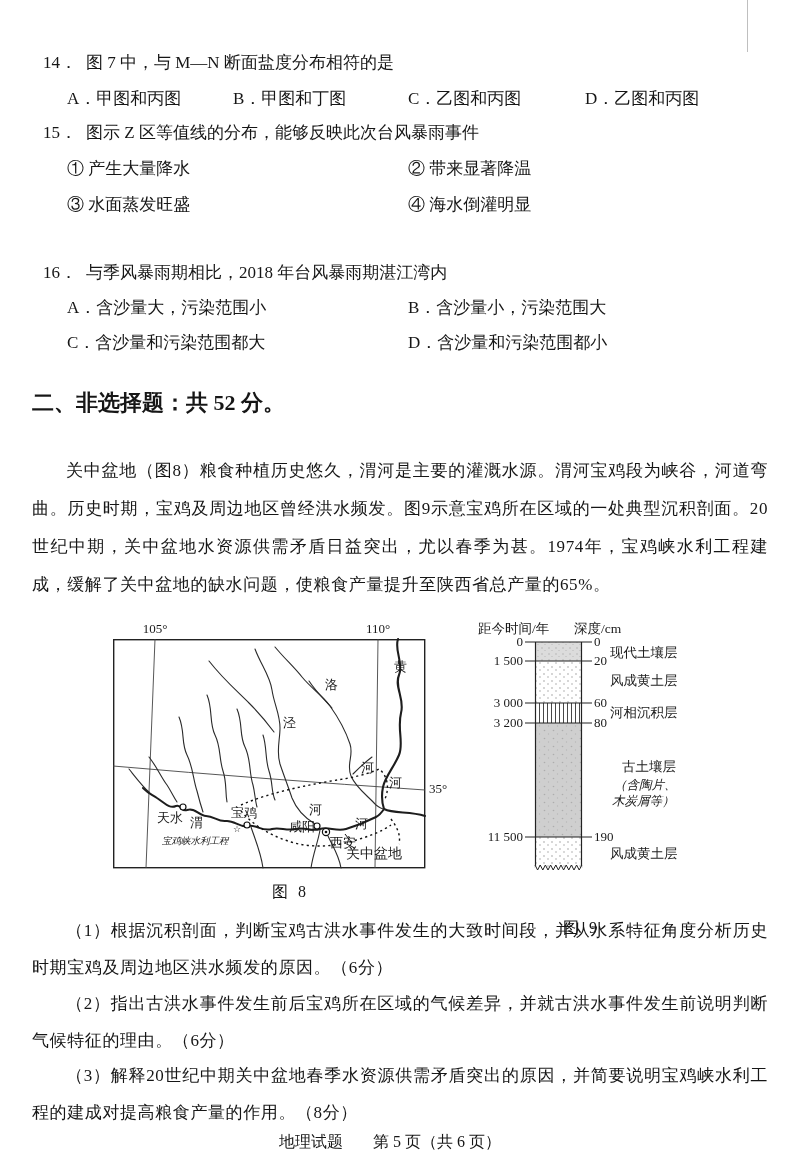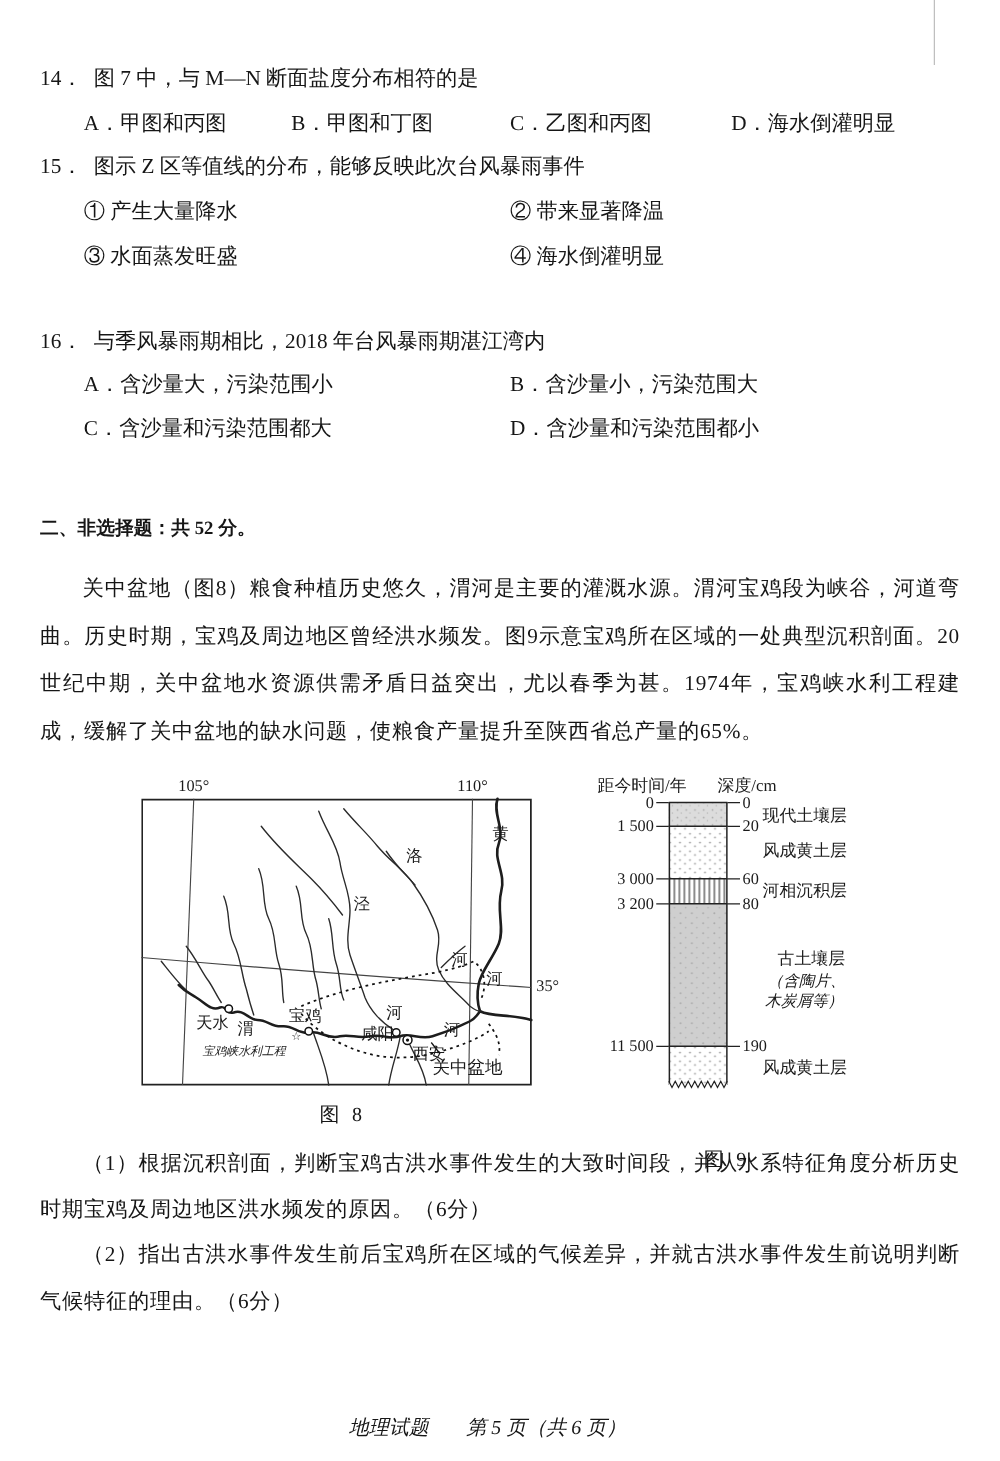--- a/index.html
+++ b/index.html
@@ -3,53 +3,52 @@
 <meta charset="utf-8">
 <style>
   html,body{margin:0;padding:0;background:#e8e8e8;}
   .page{
     position:relative;width:800px;height:1169px;margin:0 auto;
     background:#ffffff;color:#161616;
     font-family:"Liberation Serif","DejaVu Serif",serif;
     overflow:hidden;
   }
   .ln{position:absolute;left:32px;white-space:nowrap;font-size:17px;line-height:22px;}
-  .ln .num{margin-right:9px;}
+  .ln .num{margin-right:9px;margin-left:11px;}
   .row{position:absolute;left:0;top:0;width:644px;height:24px;}
   .row span{position:absolute;top:0;white-space:nowrap;font-size:17px;line-height:22px;}
-  .sect{font-weight:bold;font-size:15px;margin-top:20px;}
+  .sect{font-weight:bold;font-size:22px;}
   .para{
     position:absolute;left:32px;width:736px;
     font-size:17px;line-height:38px;letter-spacing:0.6px;
     text-align:justify;text-indent:2em;
   }
   .sub{line-height:37px;}
   .footer{
     position:absolute;left:0;top:1132px;width:780px;
     display:flex;justify-content:center;gap:30px;
     font-size:16px;
-    font-style:italic;
   }
   .caption{position:absolute;font-size:16px;letter-spacing:3px;}
   svg text{font-family:"Liberation Serif","DejaVu Serif",serif;fill:#1a1a1a;}
   .artifact{position:absolute;background:#8a8a8a;opacity:.55;}
 </style>
 </head>
 <body>
 
 <div class="page">
 
   <div class="ln" style="top:52px">
     <span class="num">14．</span><span>图 7 中，与 M—N 断面盐度分布相符的是</span>
   </div>
   <div class="row" style="top:88px">
     <span style="left:67px">A．甲图和丙图</span>
     <span style="left:233px">B．甲图和丁图</span>
     <span style="left:408px">C．乙图和丙图</span>
-    <span style="left:585px">D．海水倒灌明显</span>
+    <span style="left:585px">D．乙图和丙图</span>
   </div>
 
   <div class="ln" style="top:122px">
     <span class="num">15．</span><span>图示 Z 区等值线的分布，能够反映此次台风暴雨事件</span>
   </div>
   <div class="row" style="top:158px">
     <span style="left:67px">① 产生大量降水</span>
     <span style="left:408px">② 带来显著降温</span>
   </div>
   <div class="row" style="top:194px">
@@ -132,21 +131,21 @@
     <text x="242" y="189" font-size="13">河</text>
 
     <text x="44" y="183" font-size="13">天水</text>
     <text x="118" y="178" font-size="13">宝鸡</text>
     <text x="176" y="192" font-size="13">咸阳</text>
     <text x="217" y="208" font-size="13">西安</text>
     <text x="49" y="205" font-size="9.5" font-style="italic">宝鸡峡水利工程</text>
     <path d="M239,204 L232,195" stroke="#111" stroke-width="1"></path>
     <text x="233" y="219" font-size="14">关中盆地</text>
   </svg>
-  <div class="caption" style="left:239px;top:882px;width:70px;text-align:center">图 8</div>
+  <div class="caption" style="left:239px;top:882px;width:70px;text-align:right">图 8</div>
 
   <svg style="position:absolute;left:470px;top:616px" width="245" height="300" viewBox="0 0 245 300">
     <defs>
       <pattern id="stipLight" width="7" height="6" patternUnits="userSpaceOnUse">
         <rect width="7" height="6" fill="#dcdcdc"></rect>
         <circle cx="2" cy="2" r="0.7" fill="#ababab"></circle>
         <circle cx="5" cy="4.5" r="0.6" fill="#b5b5b5"></circle>
       </pattern>
       <pattern id="dotsLoess" width="8" height="7" patternUnits="userSpaceOnUse">
         <rect width="8" height="7" fill="#ffffff"></rect>
@@ -222,20 +221,21 @@
       <text x="152" y="155">古土壤层</text>
       <text x="144" y="173" font-size="12.5" font-style="italic">（含陶片、</text>
       <text x="142" y="189" font-size="12.5" font-style="italic">木炭屑等）</text>
       <text x="140" y="242">风成黄土层</text>
     </g>
   </svg>
   <div class="caption" style="left:530px;top:918px;width:70px;text-align:right">图 9</div>
 
   <div class="para sub" style="top:912px">（1）根据沉积剖面，判断宝鸡古洪水事件发生的大致时间段，并从水系特征角度分析历史时期宝鸡及周边地区洪水频发的原因。（6分）</div>
   <div class="para sub" style="top:985px">（2）指出古洪水事件发生前后宝鸡所在区域的气候差异，并就古洪水事件发生前说明判断气候特征的理由。（6分）</div>
+  <div class="para sub" style="top:1057px">（3）解释20世纪中期关中盆地春季水资源供需矛盾突出的原因，并简要说明宝鸡峡水利工程的建成对提高粮食产量的作用。（8分）</div>
 
   <div class="footer">
     <span>地理试题</span>
     <span>第 5 页（共 6 页）</span>
   </div>
 
   <div class="artifact" style="left:747px;top:0;width:1px;height:52px"></div>
 </div>
 
 </body></html>

